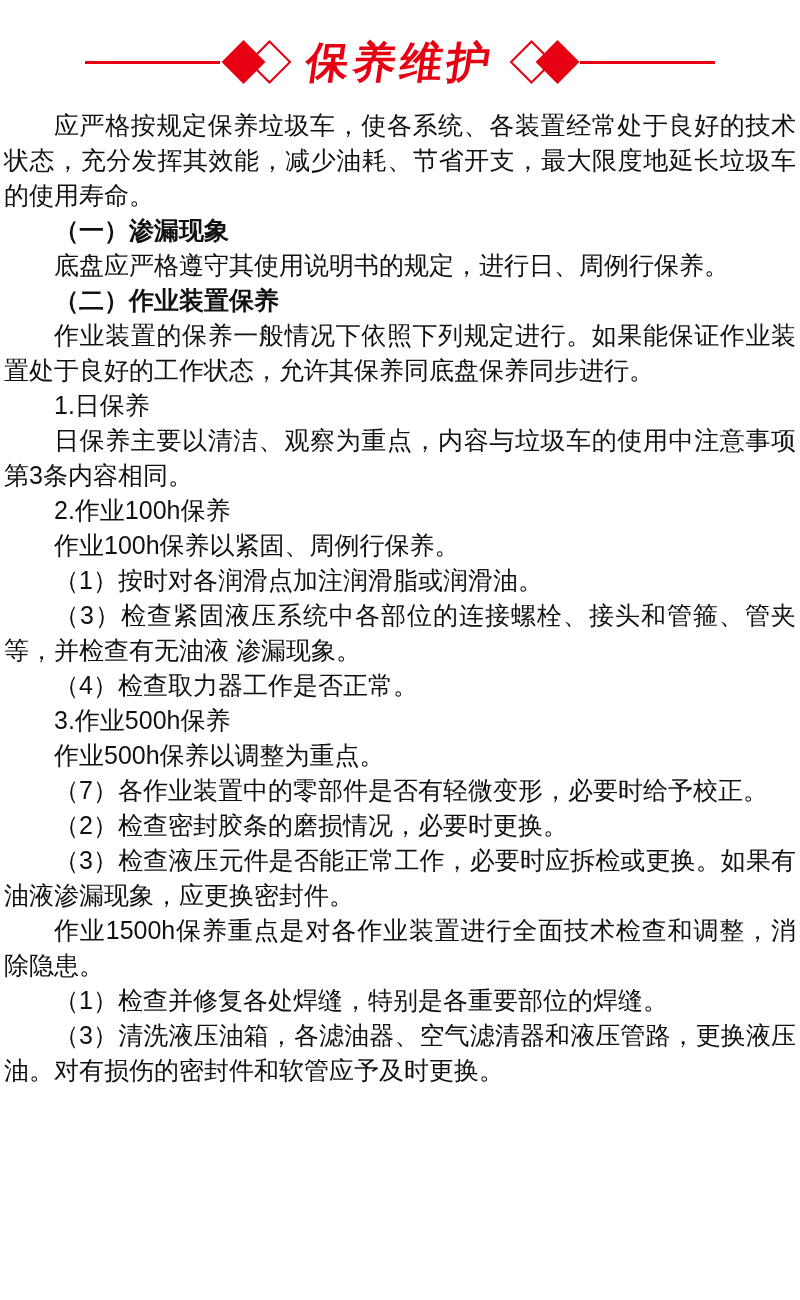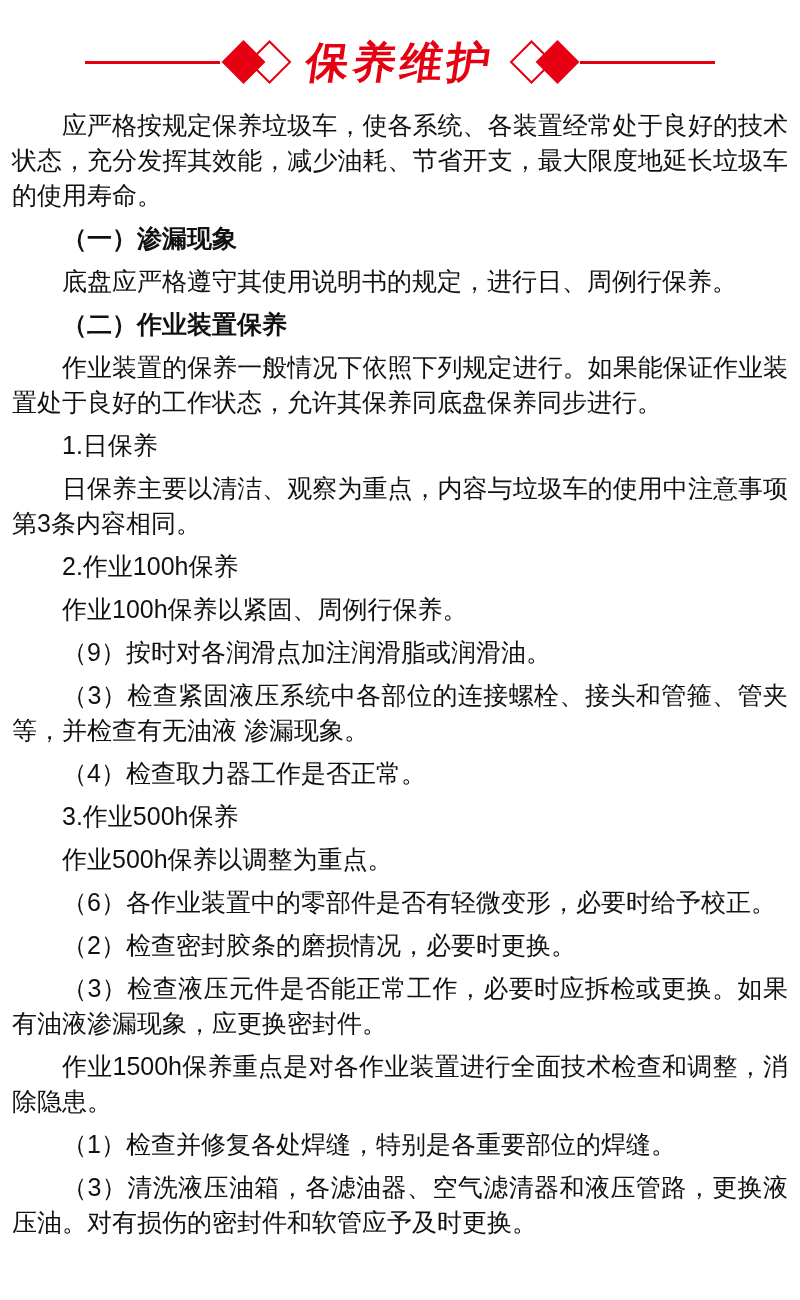--- a/index.html
+++ b/index.html
@@ -70,21 +70,21 @@
   
   .content {
     margin-top: 14px;
     padding: 0 4px;
     color: #111111;
     font-size: 25px;
     line-height: 35px;
     text-align: justify;
   }
   .content p {
-    margin: 8px;
+    margin: 0;
     text-indent: 2em;
   }
   .content p.head {
     font-weight: bold;
   }
 </style>
 </head>
 <body>
 
 <div class="page">
@@ -106,26 +106,26 @@
   <div class="content">
     <p>应严格按规定保养垃圾车，使各系统、各装置经常处于良好的技术状态，充分发挥其效能，减少油耗、节省开支，最大限度地延长垃圾车的使用寿命。</p>
     <p class="head">（一）渗漏现象</p>
     <p>底盘应严格遵守其使用说明书的规定，进行日、周例行保养。</p>
     <p class="head">（二）作业装置保养</p>
     <p>作业装置的保养一般情况下依照下列规定进行。如果能保证作业装置处于良好的工作状态，允许其保养同底盘保养同步进行。</p>
     <p>1.日保养</p>
     <p>日保养主要以清洁、观察为重点，内容与垃圾车的使用中注意事项第3条内容相同。</p>
     <p>2.作业100h保养</p>
     <p>作业100h保养以紧固、周例行保养。</p>
-    <p>（9）按时对各润滑点加注润滑脂或润滑油。</p>
+    <p>（1）按时对各润滑点加注润滑脂或润滑油。</p>
     <p>（3）检查紧固液压系统中各部位的连接螺栓、接头和管箍、管夹等，并检查有无油液 渗漏现象。</p>
     <p>（4）检查取力器工作是否正常。</p>
     <p>3.作业500h保养</p>
     <p>作业500h保养以调整为重点。</p>
-    <p>（6）各作业装置中的零部件是否有轻微变形，必要时给予校正。</p>
+    <p>（7）各作业装置中的零部件是否有轻微变形，必要时给予校正。</p>
     <p>（2）检查密封胶条的磨损情况，必要时更换。</p>
     <p>（3）检查液压元件是否能正常工作，必要时应拆检或更换。如果有油液渗漏现象，应更换密封件。</p>
     <p>作业1500h保养重点是对各作业装置进行全面技术检查和调整，消除隐患。</p>
     <p>（1）检查并修复各处焊缝，特别是各重要部位的焊缝。</p>
     <p>（3）清洗液压油箱，各滤油器、空气滤清器和液压管路，更换液压油。对有损伤的密封件和软管应予及时更换。</p>
   </div>
 
 </div>
 
 </body></html>

